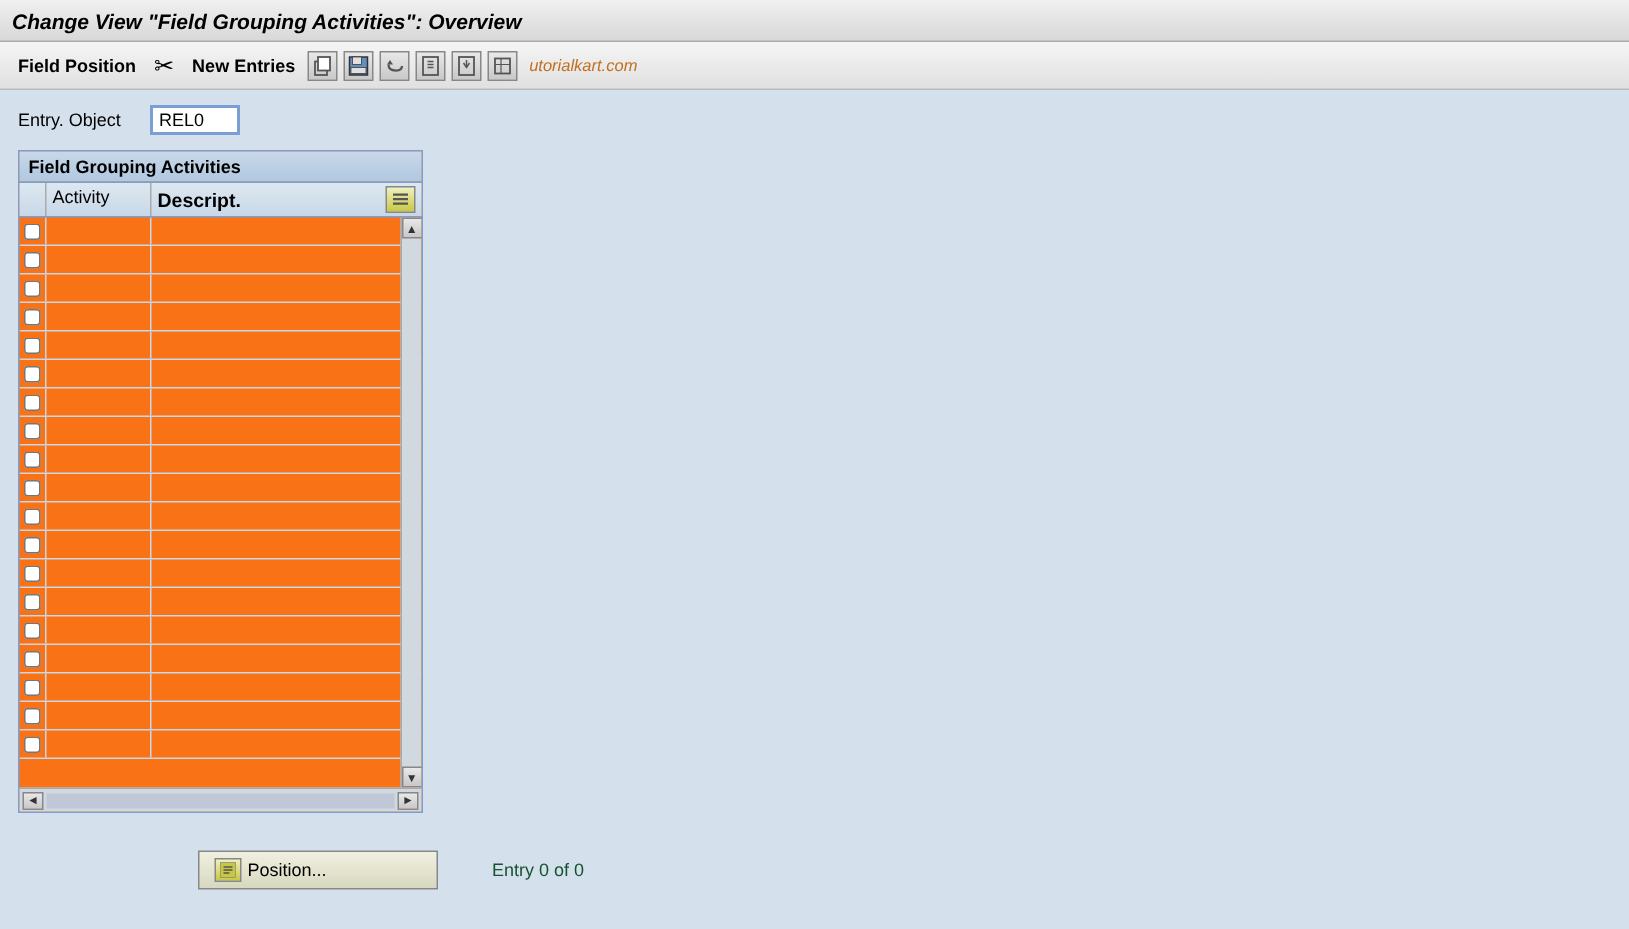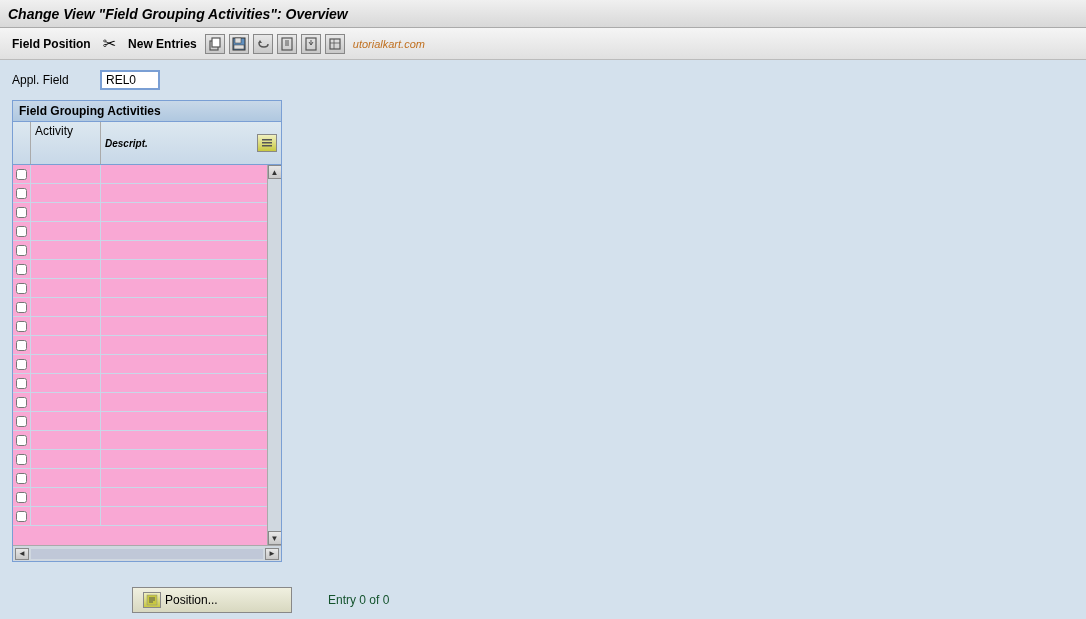--- a/index.html
+++ b/index.html
@@ -98,21 +98,21 @@
       background: #fff;
       padding: 1px 4px;
       font-size: 12px;
       width: 60px;
       height: 20px;
     }
 
     
     .table-container {
       border: 1px solid #7a9fd4;
-      background: #f9a8d4;
+      background: #f97316;
       width: 270px;
     }
 
     .table-title {
       background: linear-gradient(to bottom, #c8d8e8, #b0c8e0);
       padding: 3px 6px;
       font-size: 12px;
       font-weight: bold;
       color: #000;
       border-bottom: 1px solid #7a9fd4;
@@ -134,27 +134,26 @@
       width: 70px;
       min-width: 70px;
       border-right: 1px solid #aaa;
       padding: 2px 4px;
       font-size: 12px;
       font-weight: normal;
     }
 
     .col-descript {
       flex: 1;
-      padding: 12px 4px;
-      font-size: 10px;
+      padding: 2px 4px;
+      font-size: 13px;
       font-weight: bold;
       display: flex;
       align-items: center;
       justify-content: space-between;
-      font-style: italic;
     }
 
     .col-icon {
       width: 20px;
       height: 18px;
       border: 1px solid #888;
       background: linear-gradient(to bottom, #f0f0c0, #c8c840);
       display: flex;
       align-items: center;
       justify-content: center;
@@ -358,21 +357,21 @@
   </div>
 
   <span class="watermark">
     utorialkart.com
   </span>
 </div>
 
 <div class="main-content">
 
   <div class="appl-row">
-    <span class="appl-label">Appl. Field</span>
+    <span class="appl-label">Entry. Object</span>
     <input class="appl-input" type="text" value="REL0" style="">
   </div>
 
   <div class="table-container">
 
     <div class="table-title">Field Grouping Activities</div>
 
     <div class="table-header">
       <div class="col-checkbox"></div>
       <div class="col-activity">Activity</div>

